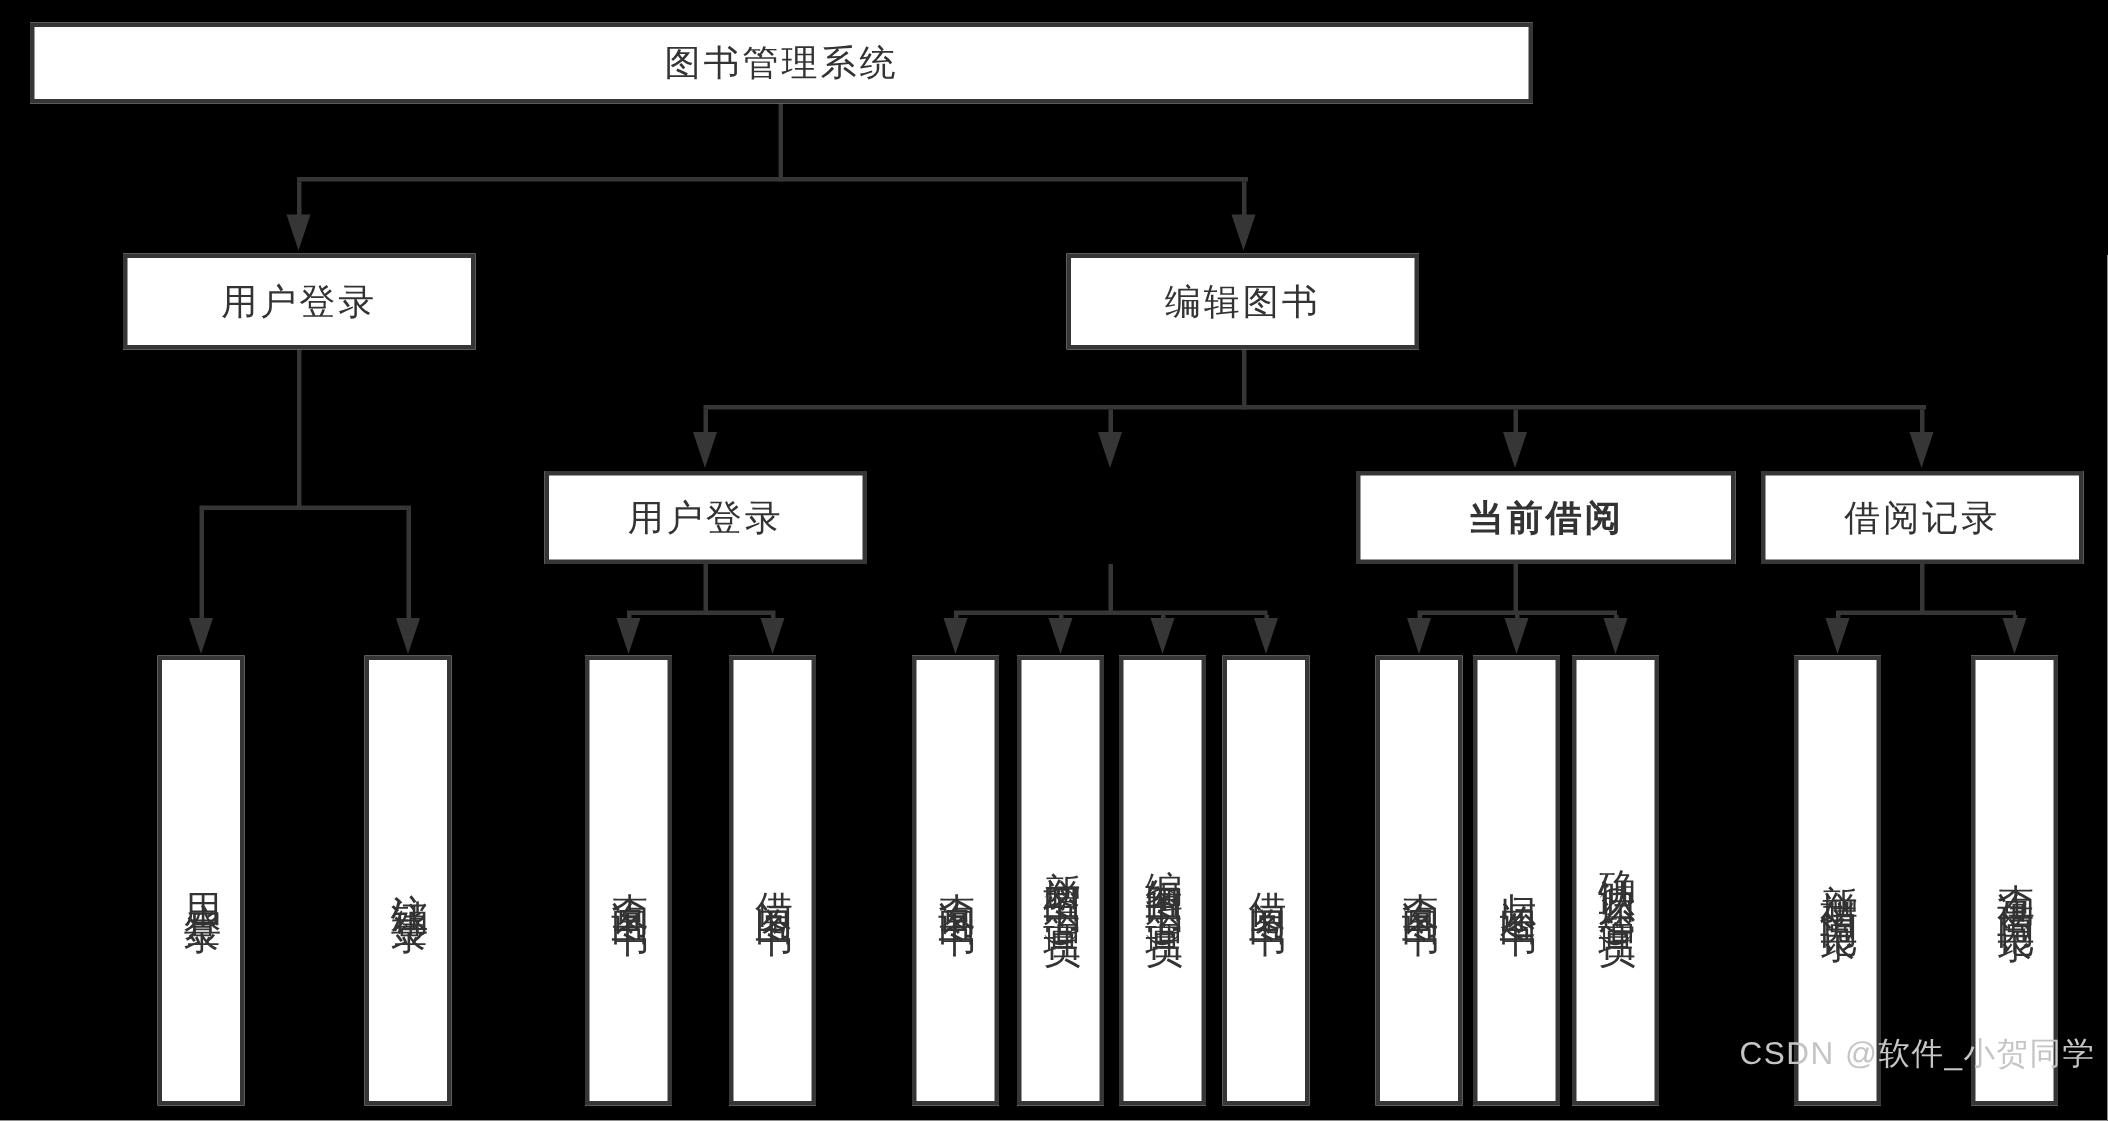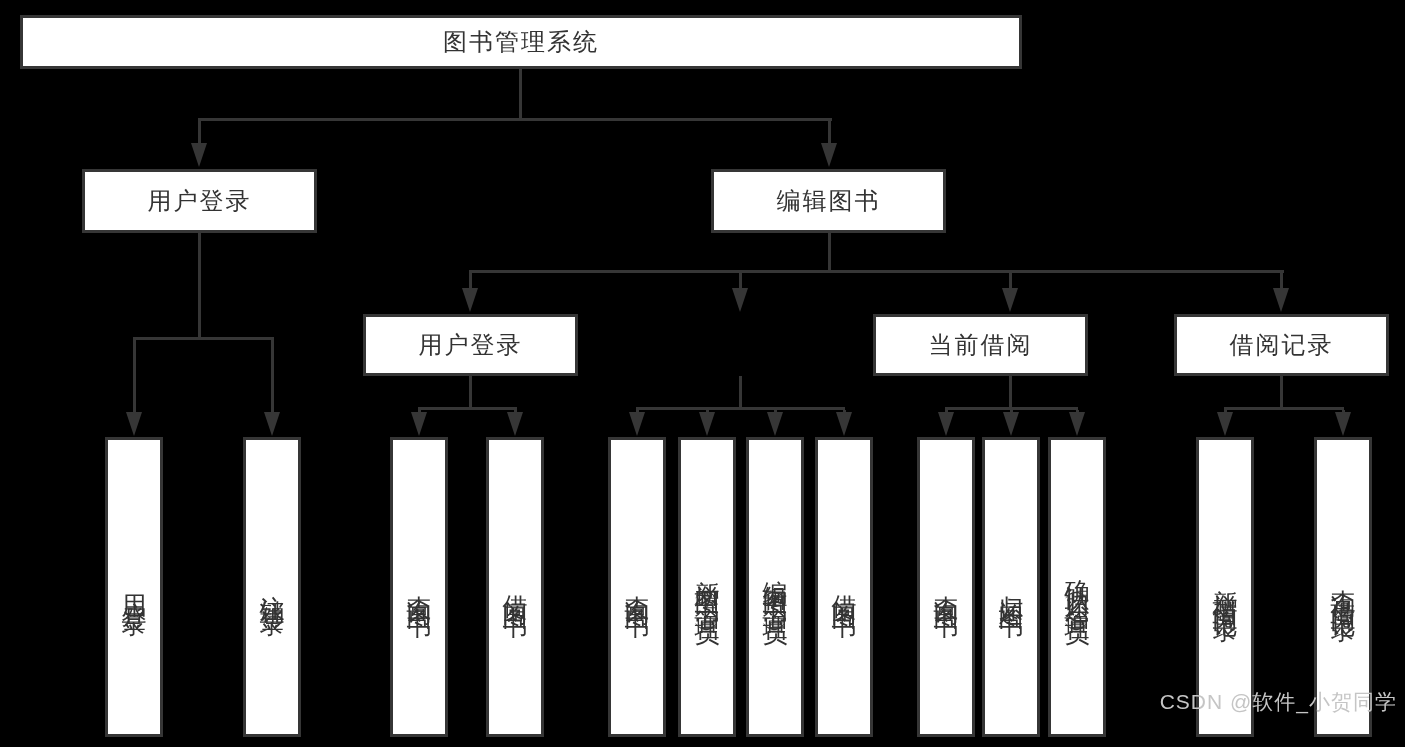--- a/index.html
+++ b/index.html
@@ -69,21 +69,21 @@
     color: #c5c5c5;
     z-index: 3;
   }
 
   
   #b-root      { left: 20px;   top: 15px;  width: 1002px; height: 54px; }
   #b-userlogin { left: 82px;   top: 169px; width: 235px;  height: 64px; }
   #b-bookmgmt  { left: 711px;  top: 169px; width: 235px;  height: 64px; }
   #b-newbook   { left: 363px;  top: 314px; width: 215px;  height: 62px; }
   #b-borrow    { left: 633px;  top: 314px; width: 215px;  height: 62px; }
-  #b-current   { left: 873px;  top: 314px; width: 215px;  height: 62px; }
+  #b-current   { left: 904px;  top: 314px; width: 253px;  height: 62px; font-weight: bold; }
   #b-records   { left: 1174px; top: 314px; width: 215px;  height: 62px; }
 
   #f1  { left: 105px; }  #f2  { left: 243px; }
   #f3  { left: 390px; }  #f4  { left: 486px; }
   #f5  { left: 608px; }  #f6  { left: 678px; }
   #f7  { left: 746px; }  #f8  { left: 815px; }
   #f9  { left: 917px; }  #f10 { left: 982px; }
   #f11 { left: 1048px; } #f12 { left: 1196px; }
   #f13 { left: 1314px; }
 

